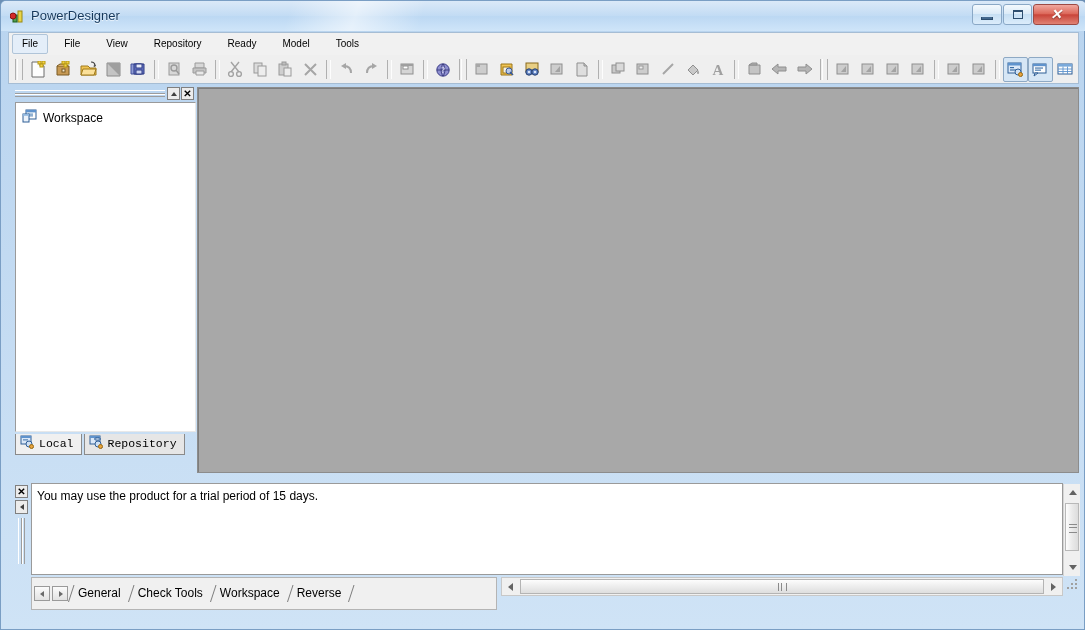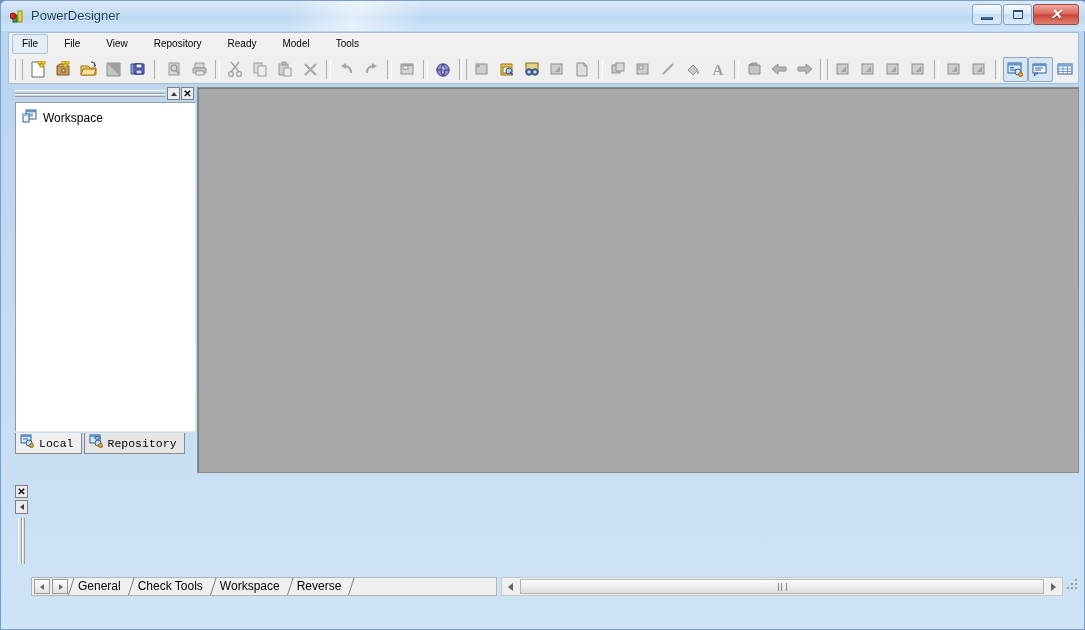--- a/index.html
+++ b/index.html
@@ -114,21 +114,21 @@
     border-bottom:4px solid #404040;
   }
   #tree{
     position:absolute;left:0;top:15px;width:181px;height:330px;
     background:#fff;border:1px solid #9a9a9a;box-sizing:border-box;
     border-right-color:#e8e8e8;border-bottom-color:#e8e8e8;
   }
   #tree-root{position:absolute;left:6px;top:6px;display:flex;align-items:center;cursor:default;}
   #tree-root .lbl{margin-left:6px;font-size:12px;color:#000;}
   #browser-tabs{
-    position:absolute;left:0;top:346px;width:181px;height:22px;display:flex;align-items:flex-start;
+    position:absolute;left:0;top:346px;width:181px;height:22px;display:flex;align-items:center;
   }
   .btab{
     height:21px;box-sizing:border-box;display:flex;align-items:center;
     padding:0 7px 0 4px;cursor:default;
     font-family:"Liberation Mono",monospace;font-size:11.5px;
     border:1px solid #8a8a8a;border-top:none;
   }
   .btab.sel{background:#f0f0f0;border-color:#8a8a8a;}
   .btab.unsel{background:#e6e6e6;margin-left:2px;}
   .btab .lbl{margin-left:4px;}
@@ -184,21 +184,21 @@
   #vthumb{
     position:absolute;left:1px;top:19px;width:14px;height:48px;
     background:linear-gradient(to right,#fdfdfd,#eaeaea 50%,#dcdcdc);
     border:1px solid #b8b8b8;box-sizing:border-box;cursor:default;
   }
   #vthumb i{position:absolute;left:3px;top:20px;width:8px;height:7px;
     border-top:1px solid #8a8a8a;border-bottom:1px solid #8a8a8a;}
   #vthumb i:before{content:"";position:absolute;left:0;top:2px;width:8px;height:1px;background:#8a8a8a;}
   
   #out-tabs{
-    position:absolute;left:16px;top:94px;width:466px;height:19px;
+    position:absolute;left:16px;top:94px;width:466px;height:33px;
     background:#f0f0f0;border:1px solid #b4b4b4;box-sizing:border-box;
     display:flex;align-items:center;
   }
   .navbtn{
     width:16px;height:15px;margin-left:2px;flex:none;position:relative;cursor:default;
     border:1px solid #9a9a9a;
     background:linear-gradient(to bottom,#fbfbfb,#e2e2e2);box-sizing:border-box;
   }
   .navbtn i{position:absolute;top:4px;}
   .navbtn.left i{left:5px;border-top:3px solid transparent;border-bottom:3px solid transparent;border-right:4px solid #6a6a6a;}
@@ -629,20 +629,35 @@
     </div>
   </div>
 
   <div id="mdi"></div>
 
   <div id="output">
     <div id="out-close">✕</div>
     <div id="out-collapse"></div>
     <div id="out-grip"></div>
 
+    <div id="out-text-wrap">
+      <div id="out-text">You may use the product for a trial period of 15 days.</div>
+
+      <div id="vscroll">
+        <div class="sb-arrow up">
+            <i></i>
+          </div>
+        <div id="vthumb">
+            <i></i>
+          </div>
+        <div class="sb-arrow down">
+            <i></i>
+          </div>
+      </div>
+    </div>
 
     <div id="out-tabs">
       <div class="navbtn left">
           <i></i>
         </div>
       <div class="navbtn right">
           <i></i>
         </div>
       <div class="otab sel">General</div>
       <div class="otab">Check Tools</div>

